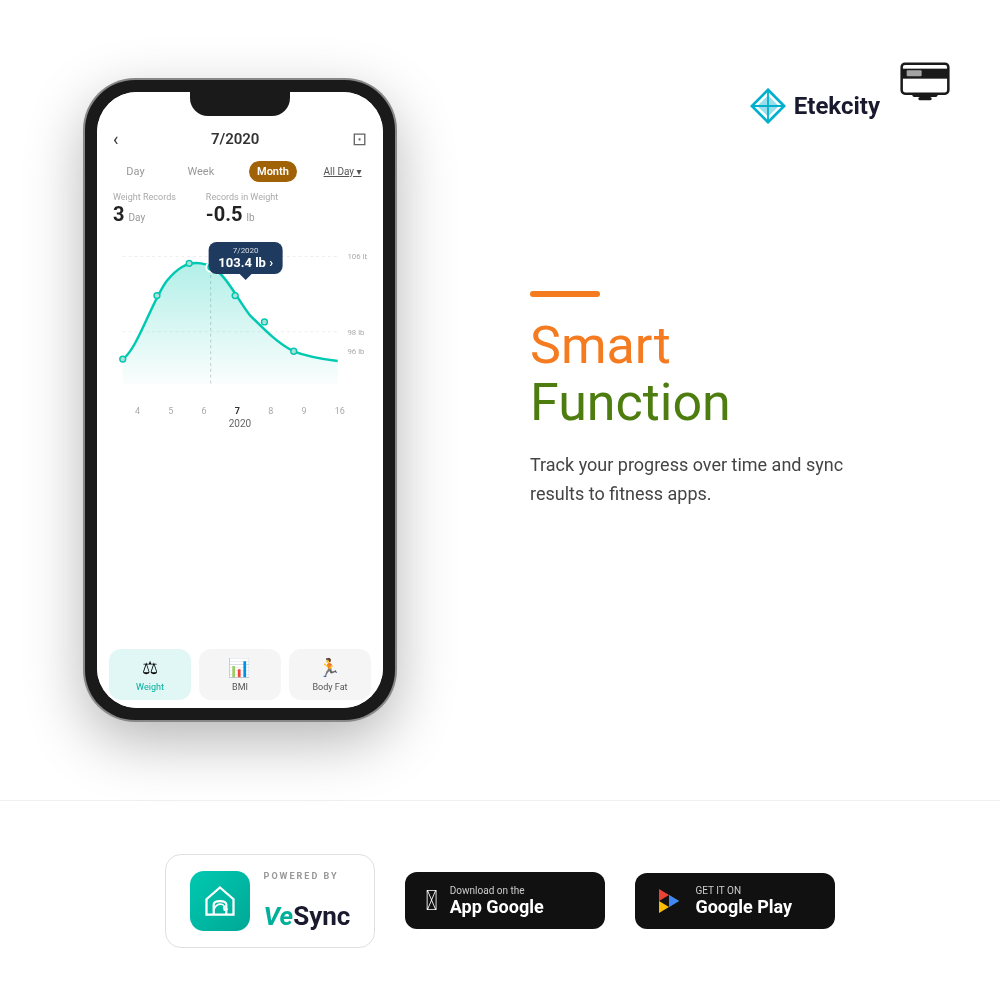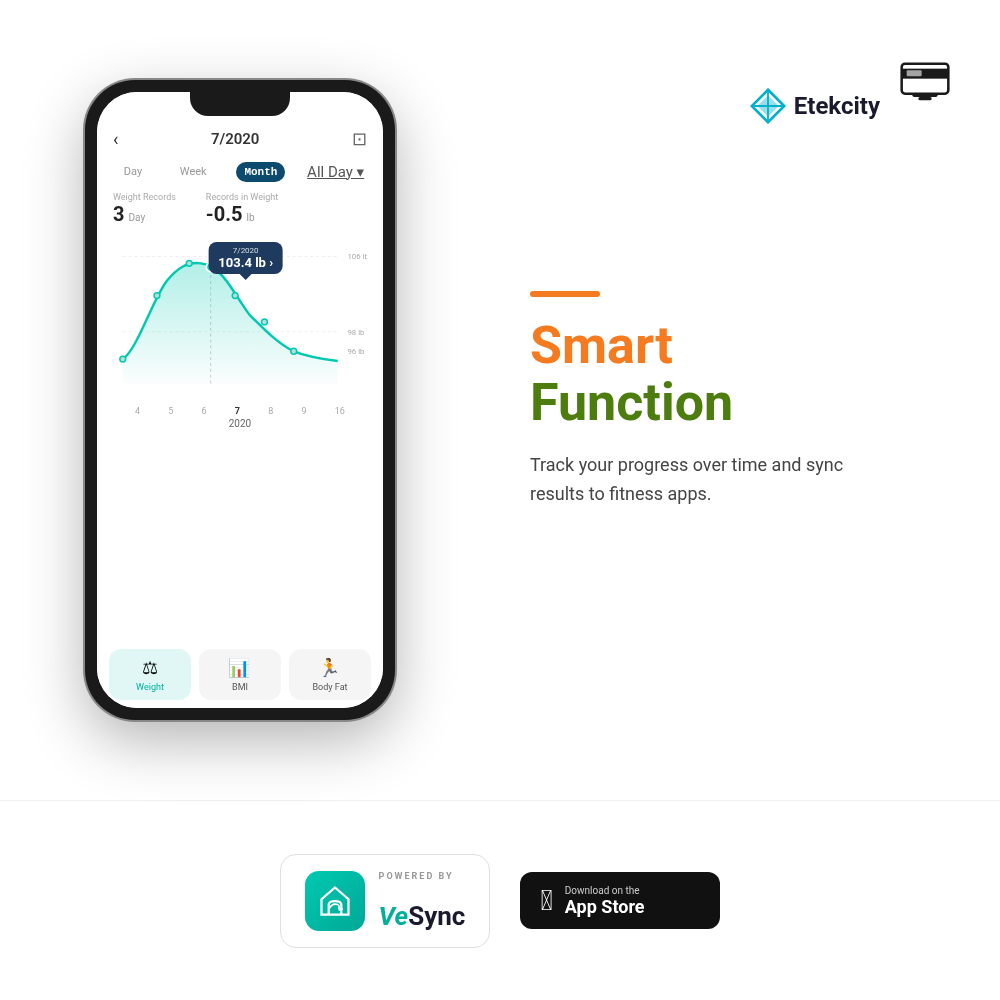--- a/index.html
+++ b/index.html
@@ -103,28 +103,27 @@
     }
 
     .tab-item {
       font-size: 11px;
       color: #999;
       padding: 4px 8px;
       border-radius: 14px;
     }
 
     .tab-item.active {
-      background: #0c4a6e;
+      background: #a16207;
       color: #fff;
       font-weight: 600;
-      font-family: Liberation Mono, monospace;
     }
 
     .tab-allday {
-      font-size: 15px;
+      font-size: 10px;
       color: #555;
       text-decoration: underline;
     }
 
     
     .stats-row {
       display: flex;
       padding: 6px 16px;
       background: #fff;
       gap: 30px;
@@ -299,21 +298,21 @@
     .orange-bar {
       width: 70px;
       height: 6px;
       background: #f47b20;
       border-radius: 3px;
       margin-bottom: 20px;
     }
 
     .smart-title {
       font-size: 52px;
-      font-weight: 700;
+      font-weight: 400;
       line-height: 1.1;
       margin-bottom: 20px;
     }
 
     .smart-title .orange {
       color: #f47b20;
     }
 
     .smart-title .black {
       color: #4d7c0f;
@@ -588,19 +587,33 @@
           <span class="vesync-v">Ve</span>
             <span>Sync</span>
         </span>
       </div>
     </div>
 
     <div class="store-btn">
       <span class="store-icon"></span>
       <div class="store-text-block">
         <span class="store-subtitle">Download on the</span>
-        <span class="store-title">App Store</span>
+        <span class="store-title">App Google</span>
       </div>
     </div>
 
+    <div class="store-btn">
+
+      <svg width="28" height="28" viewBox="0 0 28 28">
+        <polygon points="4,2 4,14 14,8" fill="#ea4335"></polygon>
+        <polygon points="4,14 4,26 14,20" fill="#fbbc04"></polygon>
+        <polygon points="14,8 14,20 24,14" fill="#34a853"></polygon>
+        <polygon points="4,2 14,8 24,14 14,20 4,26" fill="none"></polygon>
+        <polygon points="14,8 24,14 14,20" fill="#4285f4"></polygon>
+      </svg>
+      <div class="store-text-block">
+        <span class="store-subtitle">GET IT ON</span>
+        <span class="store-title">Google Play</span>
+      </div>
+    </div>
 
   </div>
 </div>
 
 </body></html>

